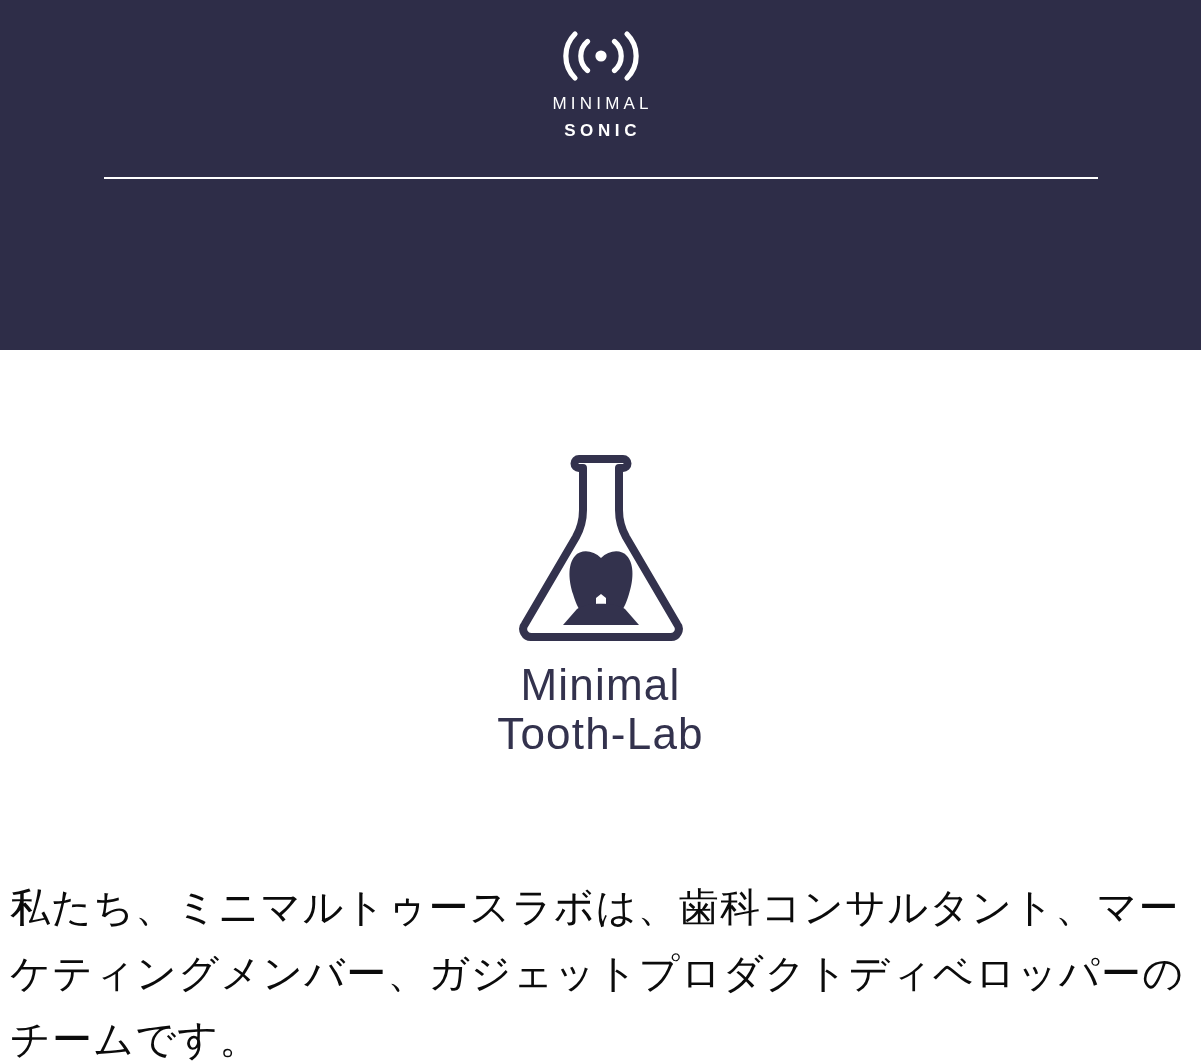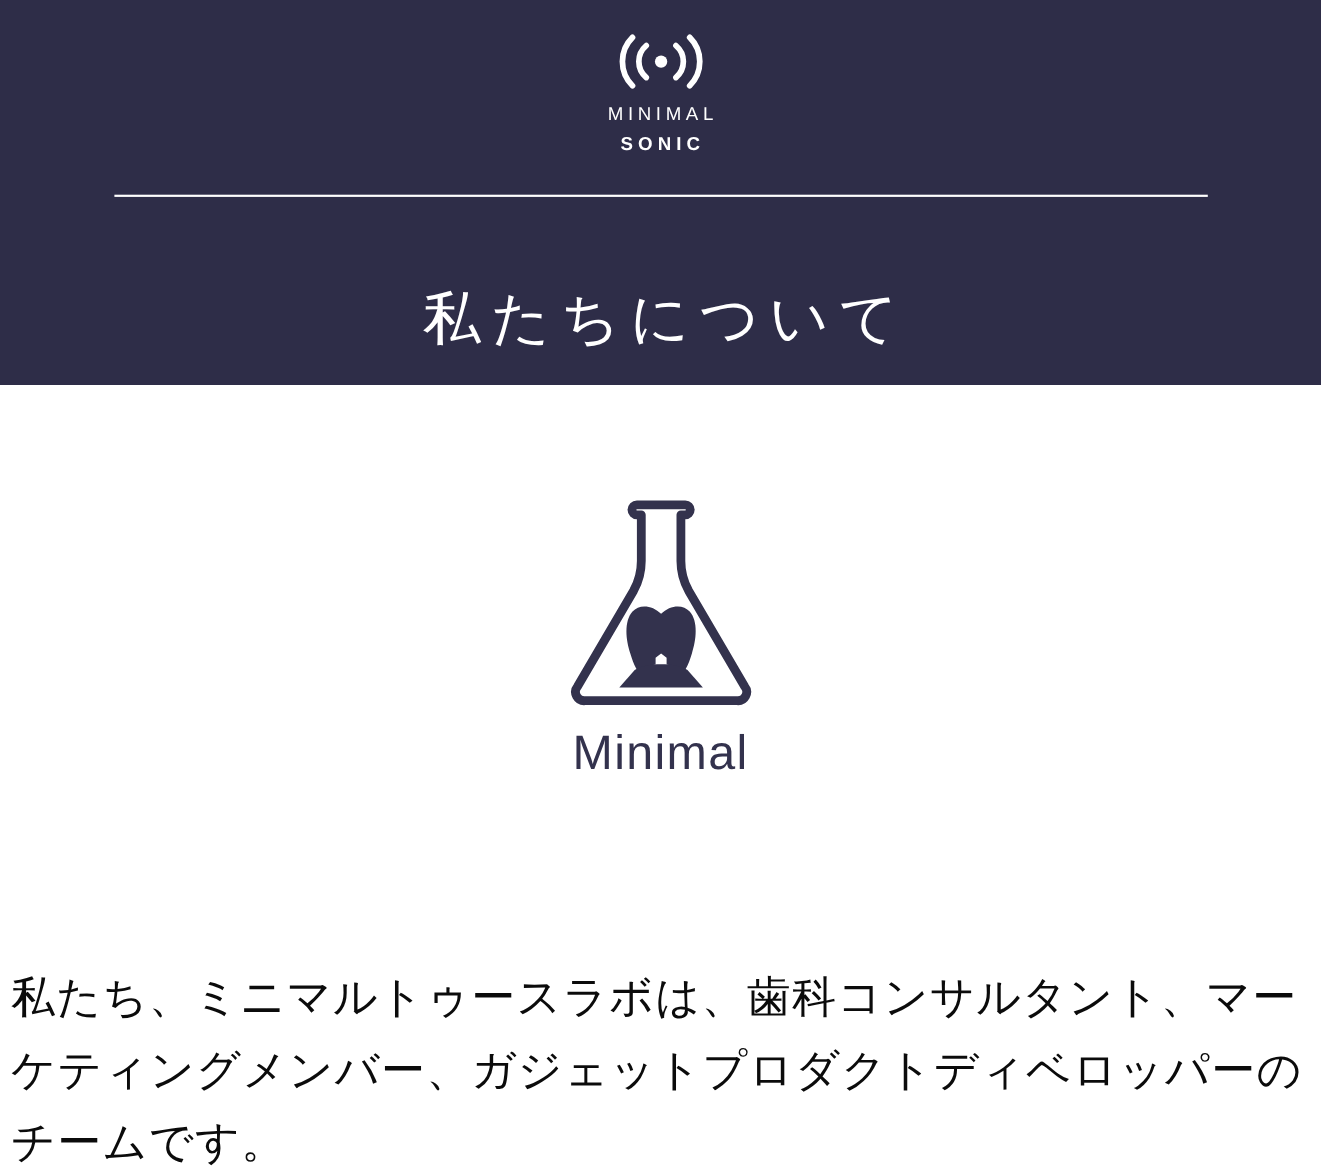--- a/index.html
+++ b/index.html
@@ -148,21 +148,20 @@
 
     <div class="brand-name">
       <span>MINIMAL</span>
       <span class="brand-line-2">SONIC</span>
     </div>
 
   </div>
 
   <div class="header-divider"></div>
 
-  <h1 class="page-title">私たちについて</h1>
 
 </div>
 
 <div class="main-content">
 
   <div class="lab-block">
 
     <span class="flask-icon-wrap">
       <svg class="flask-icon" viewBox="0 0 200 200" xmlns="http://www.w3.org/2000/svg" aria-hidden="true">
 
@@ -187,19 +186,20 @@
                  C121 165 125 156 128 146
                  C132 134 134 117 126 108
                  C120 101 108 102 100 110 Z" fill="#33324d"></path>
 
         <path d="M62 177 L76 161 C86 154 114 154 124 161 L138 177 Z" fill="#33324d"></path>
       </svg>
     </span>
 
     <div class="lab-name">
       <span>Minimal</span>
+      <span class="lab-line-2">Tooth-Lab</span>
     </div>
 
   </div>
 
   <p class="about-paragraph">私たち、ミニマルトゥースラボは、歯科コンサルタント、マーケティングメンバー、ガジェットプロダクトディベロッパーのチームです。</p>
 
 </div>
 
 </body></html>

